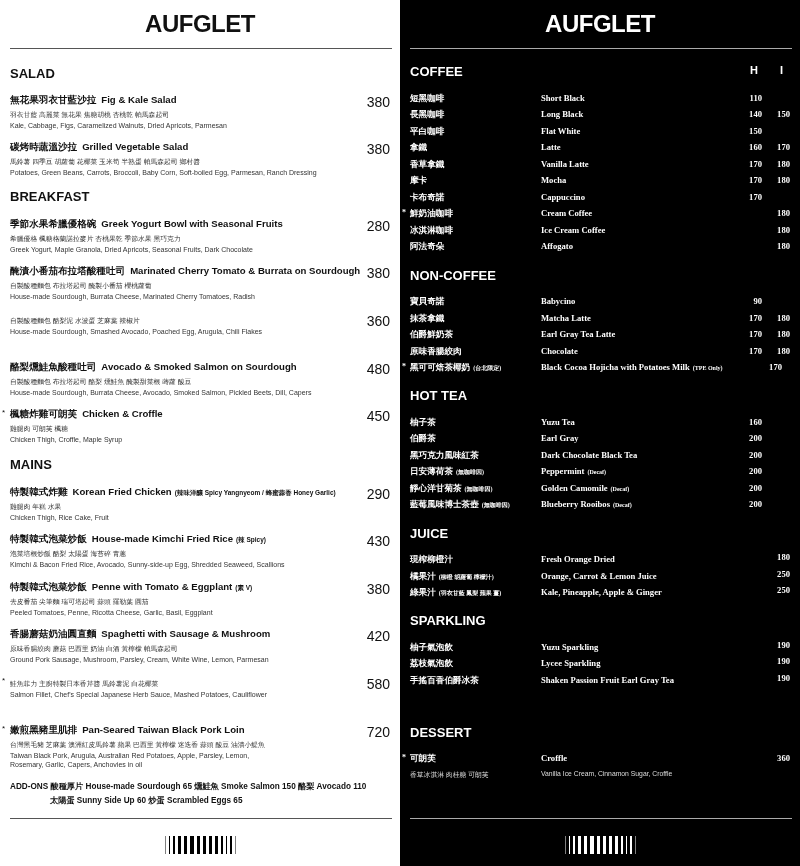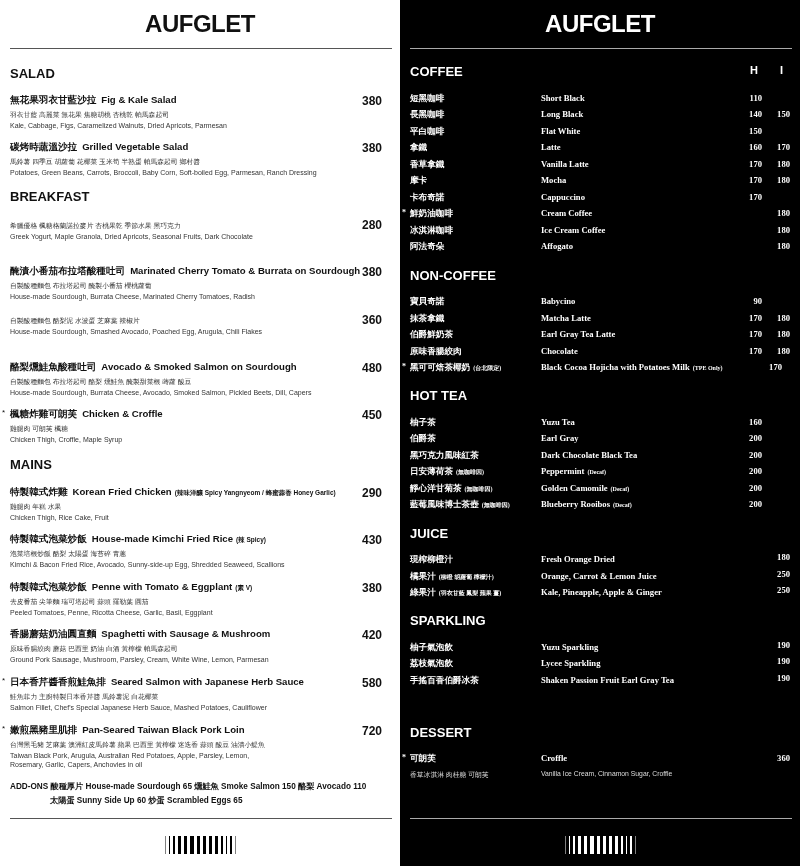--- a/index.html
+++ b/index.html
@@ -13,21 +13,21 @@
   .light .rule { background: #555; }
   .dark .rule { background: #aaa; }
   .rule.top { top: 48px; }
   .rule.bottom { top: 818px; }
 
   .sec-title { position: absolute; left: 10px; font-weight: bold; font-size: 13px; }
   .item { position: absolute; left: 10px; width: 380px; }
   .item .title { font-size: 9.6px; font-weight: bold; white-space: nowrap; position: relative; }
   .item .title .zh { margin-right: 5px; }
   .item .title .note { font-size: 6.5px; font-weight: bold; margin-left: 3px; }
-  .item .price { position: absolute; right: 8px; top: 0; font-size: 12px; font-weight: bold; }
+  .item .price { position: absolute; right: 0; top: 0; font-size: 14px; font-weight: normal; }
   .item .star { position: absolute; left: -8px; top: 0; font-size: 8px; }
   .item .desc-zh { font-size: 6.8px; margin-top: 3px; color: #333; }
   .item .desc-en { font-size: 7px; margin-top: 1px; color: #333; line-height: 1.35; }
 
   .addons { position: absolute; left: 10px; top: 780px; font-size: 8.2px; font-weight: bold; line-height: 14px; }
   .addons .line2 { padding-left: 40px; }
 
   .barcode { position: absolute; top: 834px; left: 0; width: 400px; display: flex; justify-content: center; align-items: flex-end; height: 20px; }
   .barcode span { display: inline-block; height: 18px; margin: 0 1.5px; }
   .light .barcode span { background: #000; }
@@ -65,20 +65,21 @@
   <div class="item" style="top:141px">
     <div class="title"><span class="zh">碳烤時蔬溫沙拉</span><span>Grilled Vegetable Salad</span></div>
     <div class="price">380</div>
     <div class="desc-zh">馬鈴薯 四季豆 胡蘿蔔 花椰菜 玉米筍 半熟蛋 帕馬森起司 鄉村醬</div>
     <div class="desc-en">Potatoes, Green Beans, Carrots, Broccoli, Baby Corn, Soft-boiled Egg, Parmesan, Ranch Dressing</div>
   </div>
 
   <div class="sec-title" style="top:189px">BREAKFAST</div>
 
   <div class="item" style="top:218px">
+    <div class="title"><span class="zh">季節水果希臘優格碗</span><span>Greek Yogurt Bowl with Seasonal Fruits</span></div>
     <div class="price">280</div>
     <div class="desc-zh">希臘優格 楓糖格蘭諾拉麥片 杏桃果乾 季節水果 黑巧克力</div>
     <div class="desc-en">Greek Yogurt, Maple Granola, Dried Apricots, Seasonal Fruits, Dark Chocolate</div>
   </div>
 
   <div class="item" style="top:265px">
     <div class="title"><span class="zh">醃漬小番茄布拉塔酸種吐司</span><span>Marinated Cherry Tomato &amp; Burrata on Sourdough</span></div>
     <div class="price">380</div>
     <div class="desc-zh">自製酸種麵包 布拉塔起司 醃製小番茄 櫻桃蘿蔔</div>
     <div class="desc-en">House-made Sourdough, Burrata Cheese, Marinated Cherry Tomatoes, Radish</div>
@@ -130,21 +131,20 @@
 
   <div class="item" style="top:628px">
     <div class="title"><span class="zh">香腸蘑菇奶油圓直麵</span><span>Spaghetti with Sausage &amp; Mushroom</span></div>
     <div class="price">420</div>
     <div class="desc-zh">原味香腸絞肉 蘑菇 巴西里 奶油 白酒 黃檸檬 帕馬森起司</div>
     <div class="desc-en">Ground Pork Sausage, Mushroom, Parsley, Cream, White Wine, Lemon, Parmesan</div>
   </div>
 
   <div class="item" style="top:676px">
     <span class="star">*</span>
-    <div class="title"><span class="zh">日本香芹醬香煎鮭魚排</span><span>Seared Salmon with Japanese Herb Sauce</span></div>
     <div class="price">580</div>
     <div class="desc-zh">鮭魚菲力 主廚特製日本香芹醬 馬鈴薯泥 白花椰菜</div>
     <div class="desc-en">Salmon Fillet, Chef's Special Japanese Herb Sauce, Mashed Potatoes, Cauliflower</div>
   </div>
 
   <div class="item" style="top:724px">
     <span class="star">*</span>
     <div class="title"><span class="zh">嫩煎黑豬里肌排</span><span>Pan-Seared Taiwan Black Pork Loin</span></div>
     <div class="price">720</div>
     <div class="desc-zh">台灣黑毛豬 芝麻葉 澳洲紅皮馬鈴薯 蘋果 巴西里 黃檸檬 迷迭香 蒜頭 酸豆 油漬小鯷魚</div>

